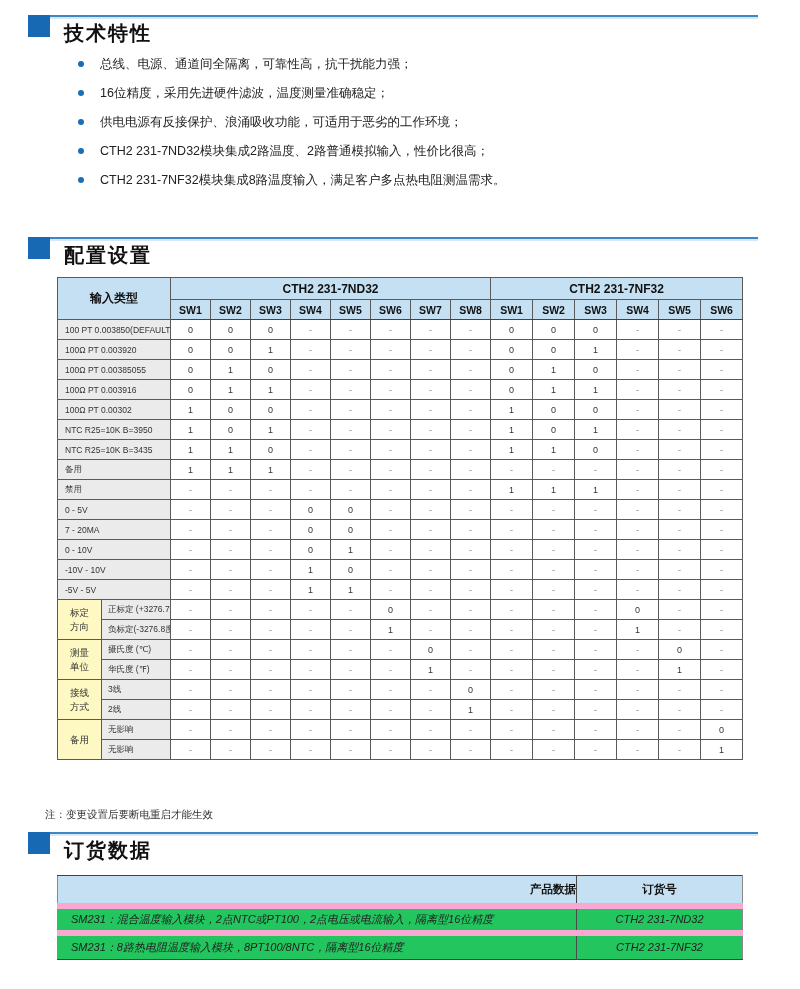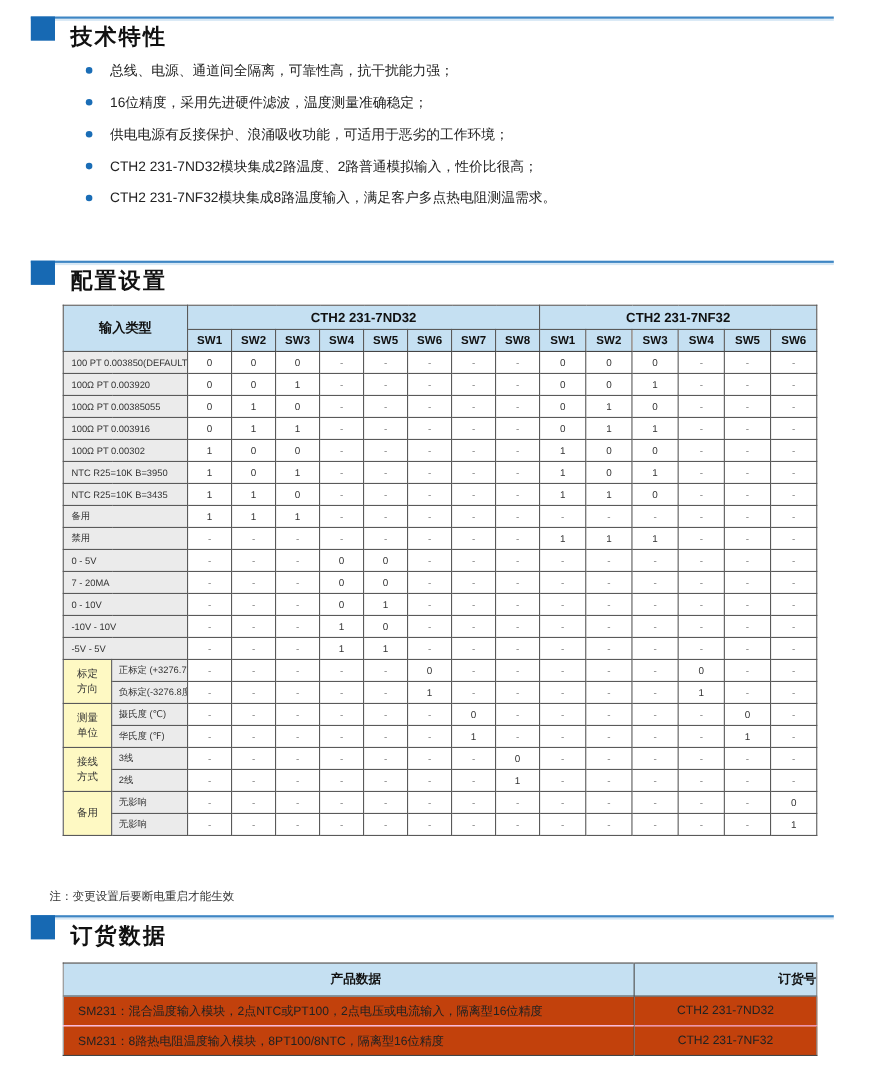--- a/index.html
+++ b/index.html
@@ -39,23 +39,23 @@
   .cfg thead tr:last-child th { border-bottom:1.2px solid #444; }
   .cfg tr.group-cont td { border-top-color:#9a9a9a; }
   .cfg tr.group-start td { border-top:1.2px solid #4a4a4a; }
 
   #config-note { position:absolute; left:45px; top:792px; font-size:10.5px; color:#333;margin-top:16px; }
 
   
   .ord { border-collapse:collapse; table-layout:fixed; width:685px; border:1px solid #8a8a8a; border-top:1.5px solid #444; border-bottom:1.5px solid #444; }
   .ord th { background:#c5e0f2; font-size:11.5px; font-weight:bold; color:#111; height:30px; border-bottom:1px solid #4a4a4a; }
   .ord th.oh-prod, .ord td.oprod { border-right:1px solid #4a4a4a; }
-  .ord td { height:27px; font-size:11px; color:#222; border-top:1px solid #f9a8d4; background:#c2410c; }
-  .ord th.oh-prod { text-align:center; padding-left:13px;font-family:Liberation Mono, monospace; }
-  .ord th.oh-no { text-align:right; }
+  .ord td { height:27px; font-size:11px; color:#222; border-top:6px solid #f9a8d4; background:#22c55e;font-style:italic; }
+  .ord th.oh-prod { text-align:right; padding-left:13px;font-family:Liberation Mono, monospace; }
+  .ord th.oh-no { text-align:center; }
   .ord td.oprod { text-align:left; padding-left:13px; white-space:nowrap; overflow:hidden; }
   .ord td.ono { text-align:center; }
 </style>
 </head>
 <body>
 
 <div class="sec-header" style="top:15px;text-align:right;">
   <div class="sec-rule"></div>
   <div class="sec-square"></div>
   <div class="sec-title">技术特性</div>

